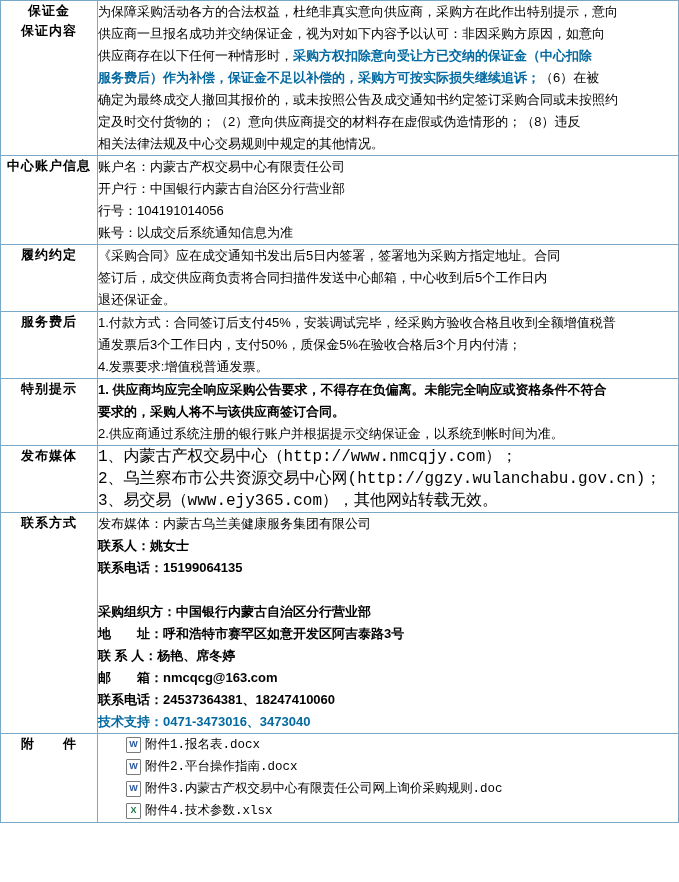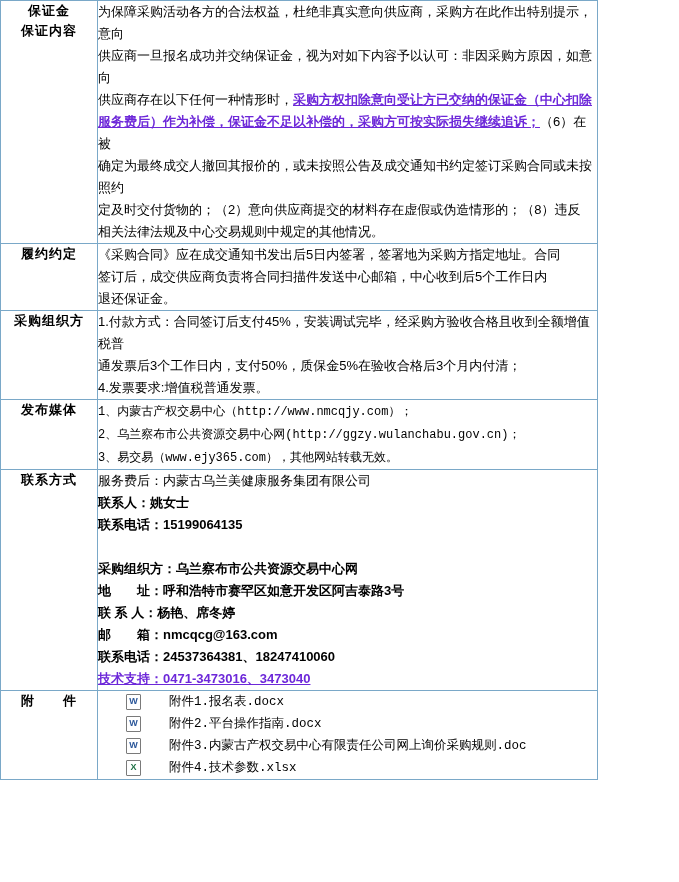--- a/index.html
+++ b/index.html
@@ -8,21 +8,21 @@
     background: #ffffff;
   }
   body {
     width: 679px;
     height: 882px;
     font-family: "Liberation Sans", sans-serif;
     color: #000000;
   }
   table.doc-table {
     border-collapse: collapse;
-    width: 598px;
+    width: 679px;
     table-layout: fixed;
   }
   table.doc-table td {
     border: 1px solid #7aa8c8;
     vertical-align: top;
     padding: 0;
   }
   td.label-cell {
     width: 96px;
     text-align: center;
@@ -36,44 +36,42 @@
   td.content-cell {
     padding: 6px 8px 6px 8px;
     font-size: 13px;
     line-height: 22px;
   }
   p.line {
     margin: 0;
     padding: 0;
   }
   .red {
-    color: #6d28d9;
-    font-weight: bold;
-    text-decoration: underline;
+    color: #0369a1;
+    font-weight: bold;
   }
   .bold {
     font-weight: bold;
   }
   .mono {
     font-family: "Liberation Mono", monospace;
-    font-size: 12px;
+    font-size: 16px;
   }
   .spacer-line {
     height: 22px;
   }
   
   .attach-list {
     padding-left: 28px;
   }
   .attach-item {
     display: flex;
     align-items: center;
     line-height: 22px;
     font-size: 13px;
-    gap: 24px;
   }
   .file-icon {
     display: inline-block;
     width: 13px;
     height: 14px;
     margin-right: 4px;
     position: relative;
     flex: 0 0 auto;
     border: 1px solid #7a7a7a;
     background: #ffffff;
@@ -121,58 +119,79 @@
           <p class="line"><span>供应商一旦报名成功并交纳保证金，视为对如下内容予以认可：非因采购方原因，如意向</span></p>
           <p class="line"><span>供应商存在以下任何一种情形时，</span><span class="red">采购方权扣除意向受让方已交纳的保证金（中心扣除</span></p>
           <p class="line"><span class="red">服务费后）作为补偿，保证金不足以补偿的，采购方可按实际损失继续追诉；</span><span>（6）在被</span></p>
           <p class="line"><span>确定为最终成交人撤回其报价的，或未按照公告及成交通知书约定签订采购合同或未按照约</span></p>
           <p class="line"><span>定及时交付货物的；（2）意向供应商提交的材料存在虚假或伪造情形的；（8）违反</span></p>
           <p class="line"><span>相关法律法规及中心交易规则中规定的其他情况。</span></p>
         </td>
       </tr>
       <tr>
         <td class="label-cell">
+          <p class="line">中心账户信息</p>
+        </td>
+        <td class="content-cell">
+          <p class="line"><span>账户名：内蒙古产权交易中心有限责任公司</span></p>
+          <p class="line"><span>开户行：中国银行内蒙古自治区分行营业部</span></p>
+          <p class="line"><span>行号：104191014056</span></p>
+          <p class="line"><span>账号：以成交后系统通知信息为准</span></p>
+        </td>
+      </tr>
+      <tr>
+        <td class="label-cell">
           <p class="line">履约约定</p>
         </td>
         <td class="content-cell">
           <p class="line"><span>《采购合同》应在成交通知书发出后5日内签署，签署地为采购方指定地址。合同</span></p>
           <p class="line"><span>签订后，成交供应商负责将合同扫描件发送中心邮箱，中心收到后5个工作日内</span></p>
           <p class="line"><span>退还保证金。</span></p>
         </td>
       </tr>
       <tr>
         <td class="label-cell">
-          <p class="line">采购组织方</p>
+          <p class="line">服务费后</p>
         </td>
         <td class="content-cell">
           <p class="line"><span>1.付款方式：合同签订后支付45%，安装调试完毕，经采购方验收合格且收到全额增值税普</span></p>
           <p class="line"><span>通发票后3个工作日内，支付50%，质保金5%在验收合格后3个月内付清；</span></p>
           <p class="line"><span>4.发票要求:增值税普通发票。</span></p>
         </td>
       </tr>
       <tr>
         <td class="label-cell">
+          <p class="line">特别提示</p>
+        </td>
+        <td class="content-cell">
+          <p class="line"><span class="bold">1. 供应商均应完全响应采购公告要求，不得存在负偏离。未能完全响应或资格条件不符合</span></p>
+          <p class="line"><span class="bold">要求的，采购人将不与该供应商签订合同。</span></p>
+          <p class="line"><span>2.供应商通过系统注册的银行账户并根据提示交纳保证金，以系统到帐时间为准。</span></p>
+        </td>
+      </tr>
+      <tr>
+        <td class="label-cell">
           <p class="line">发布媒体</p>
         </td>
         <td class="content-cell">
           <p class="line"><span class="mono">1、内蒙古产权交易中心（http://www.nmcqjy.com）；</span></p>
           <p class="line"><span class="mono">2、乌兰察布市公共资源交易中心网(http://ggzy.wulanchabu.gov.cn)；</span></p>
           <p class="line"><span class="mono">3、易交易（www.ejy365.com），其他网站转载无效。</span></p>
         </td>
       </tr>
       <tr>
         <td class="label-cell">
           <p class="line">联系方式</p>
         </td>
         <td class="content-cell">
-          <p class="line"><span>服务费后：内蒙古乌兰美健康服务集团有限公司</span></p>
+          <p class="line"><span>发布媒体：内蒙古乌兰美健康服务集团有限公司</span></p>
           <p class="line"><span class="bold">联系人：姚女士</span></p>
           <p class="line"><span class="bold">联系电话：15199064135</span></p>
           <p class="line spacer-line">&nbsp;</p>
-          <p class="line"><span class="bold">采购组织方：乌兰察布市公共资源交易中心网</span></p>
+          <p class="line"><span class="bold">采购组织方：中国银行内蒙古自治区分行营业部</span></p>
           <p class="line"><span class="bold">地　　址：呼和浩特市赛罕区如意开发区阿吉泰路3号</span></p>
           <p class="line"><span class="bold">联 系 人：杨艳、席冬婷</span></p>
           <p class="line"><span class="bold">邮　　箱：nmcqcg@163.com</span></p>
           <p class="line"><span class="bold">联系电话：24537364381、18247410060</span></p>
           <p class="line"><span class="red">技术支持：0471-3473016、3473040</span></p>
         </td>
       </tr>
       <tr>
         <td class="label-cell">附　　件</td>
         <td class="content-cell">

